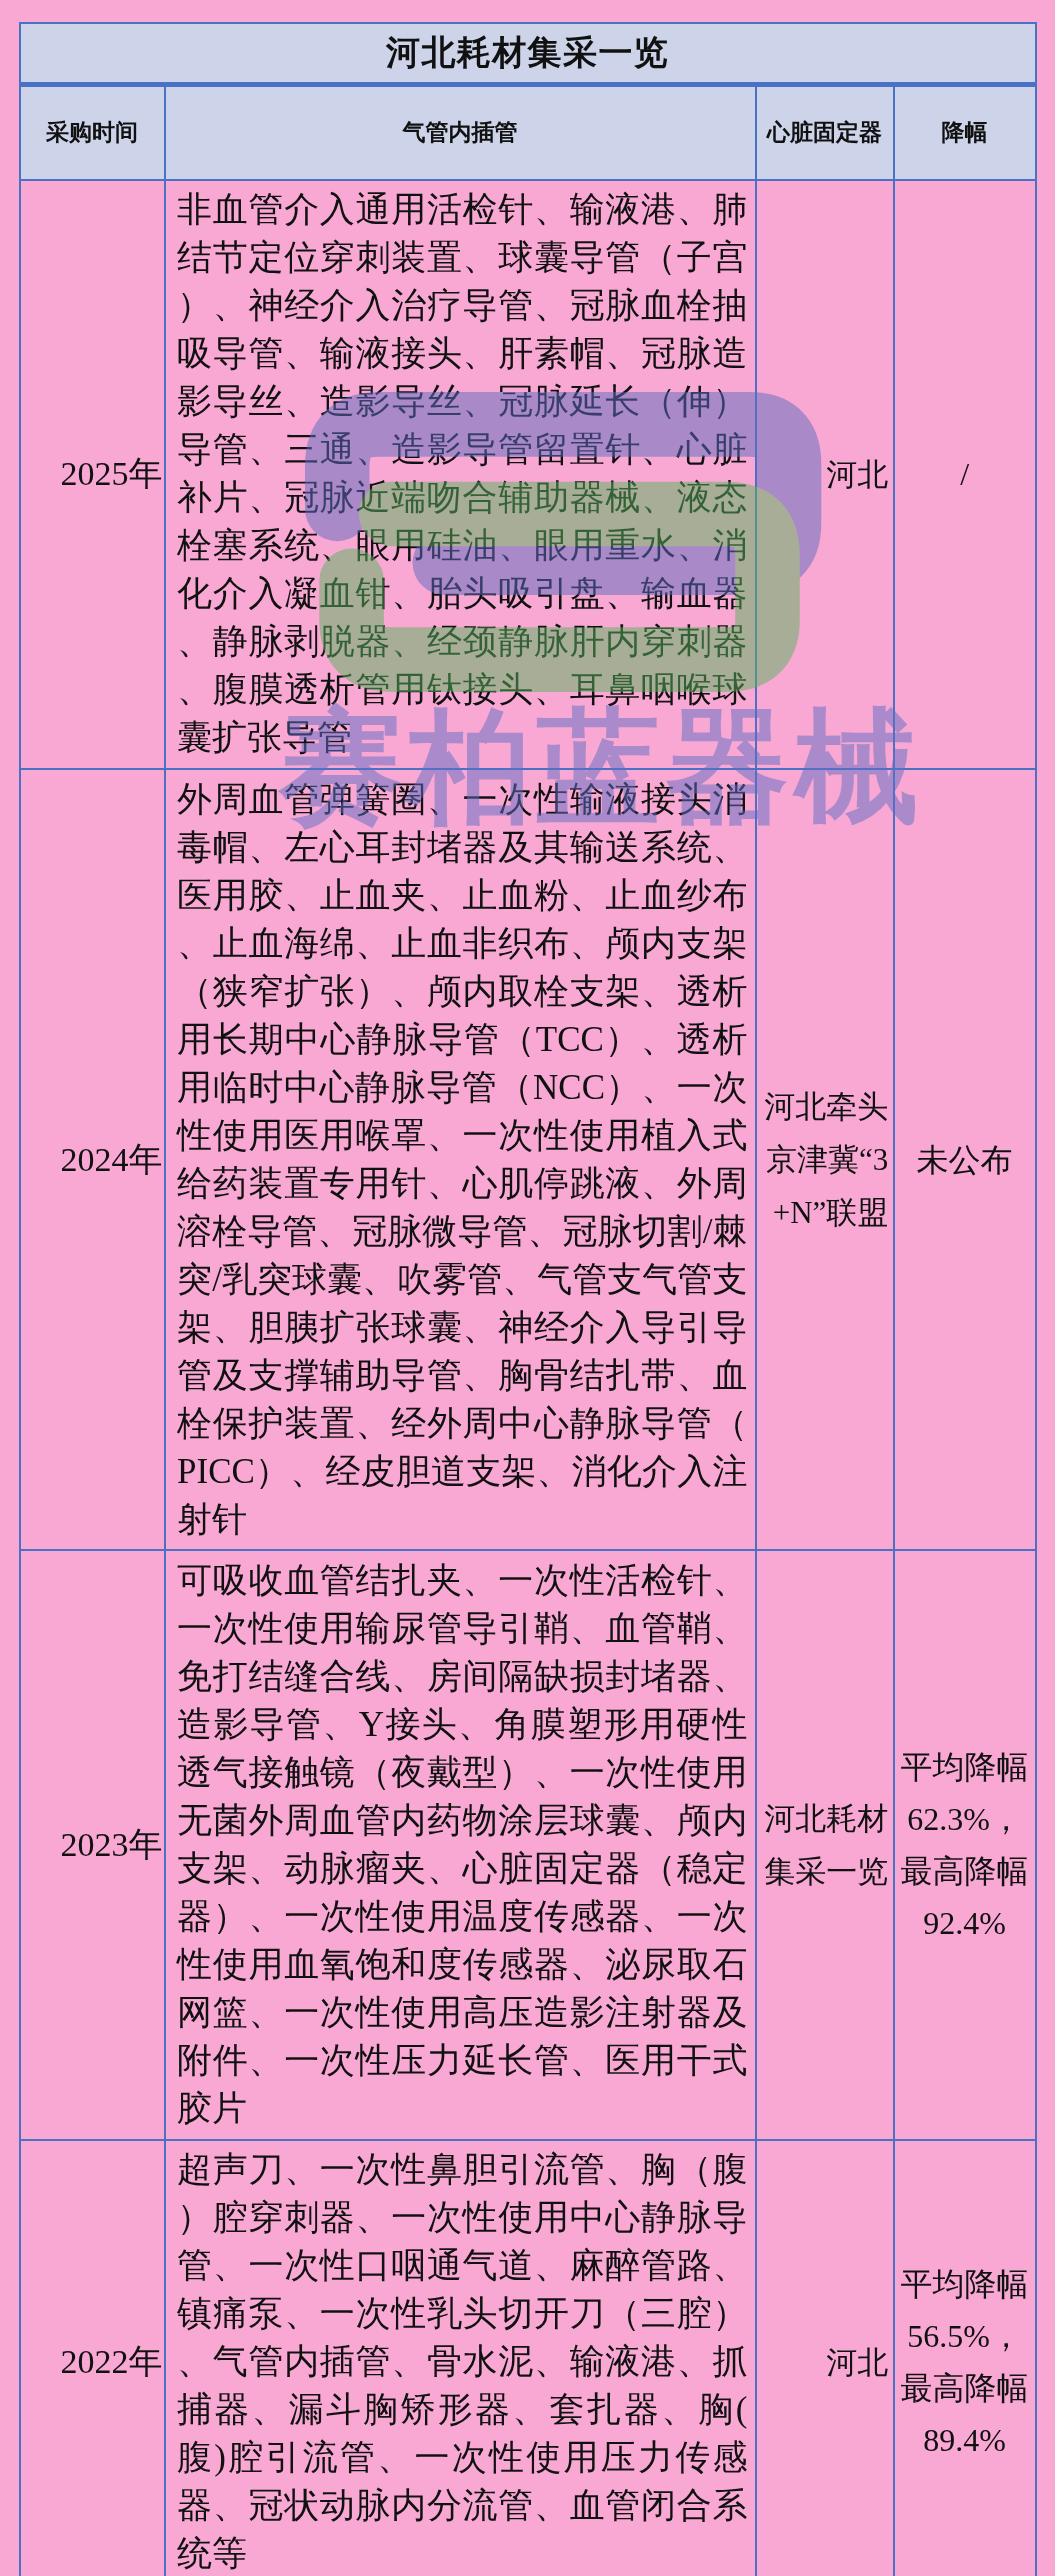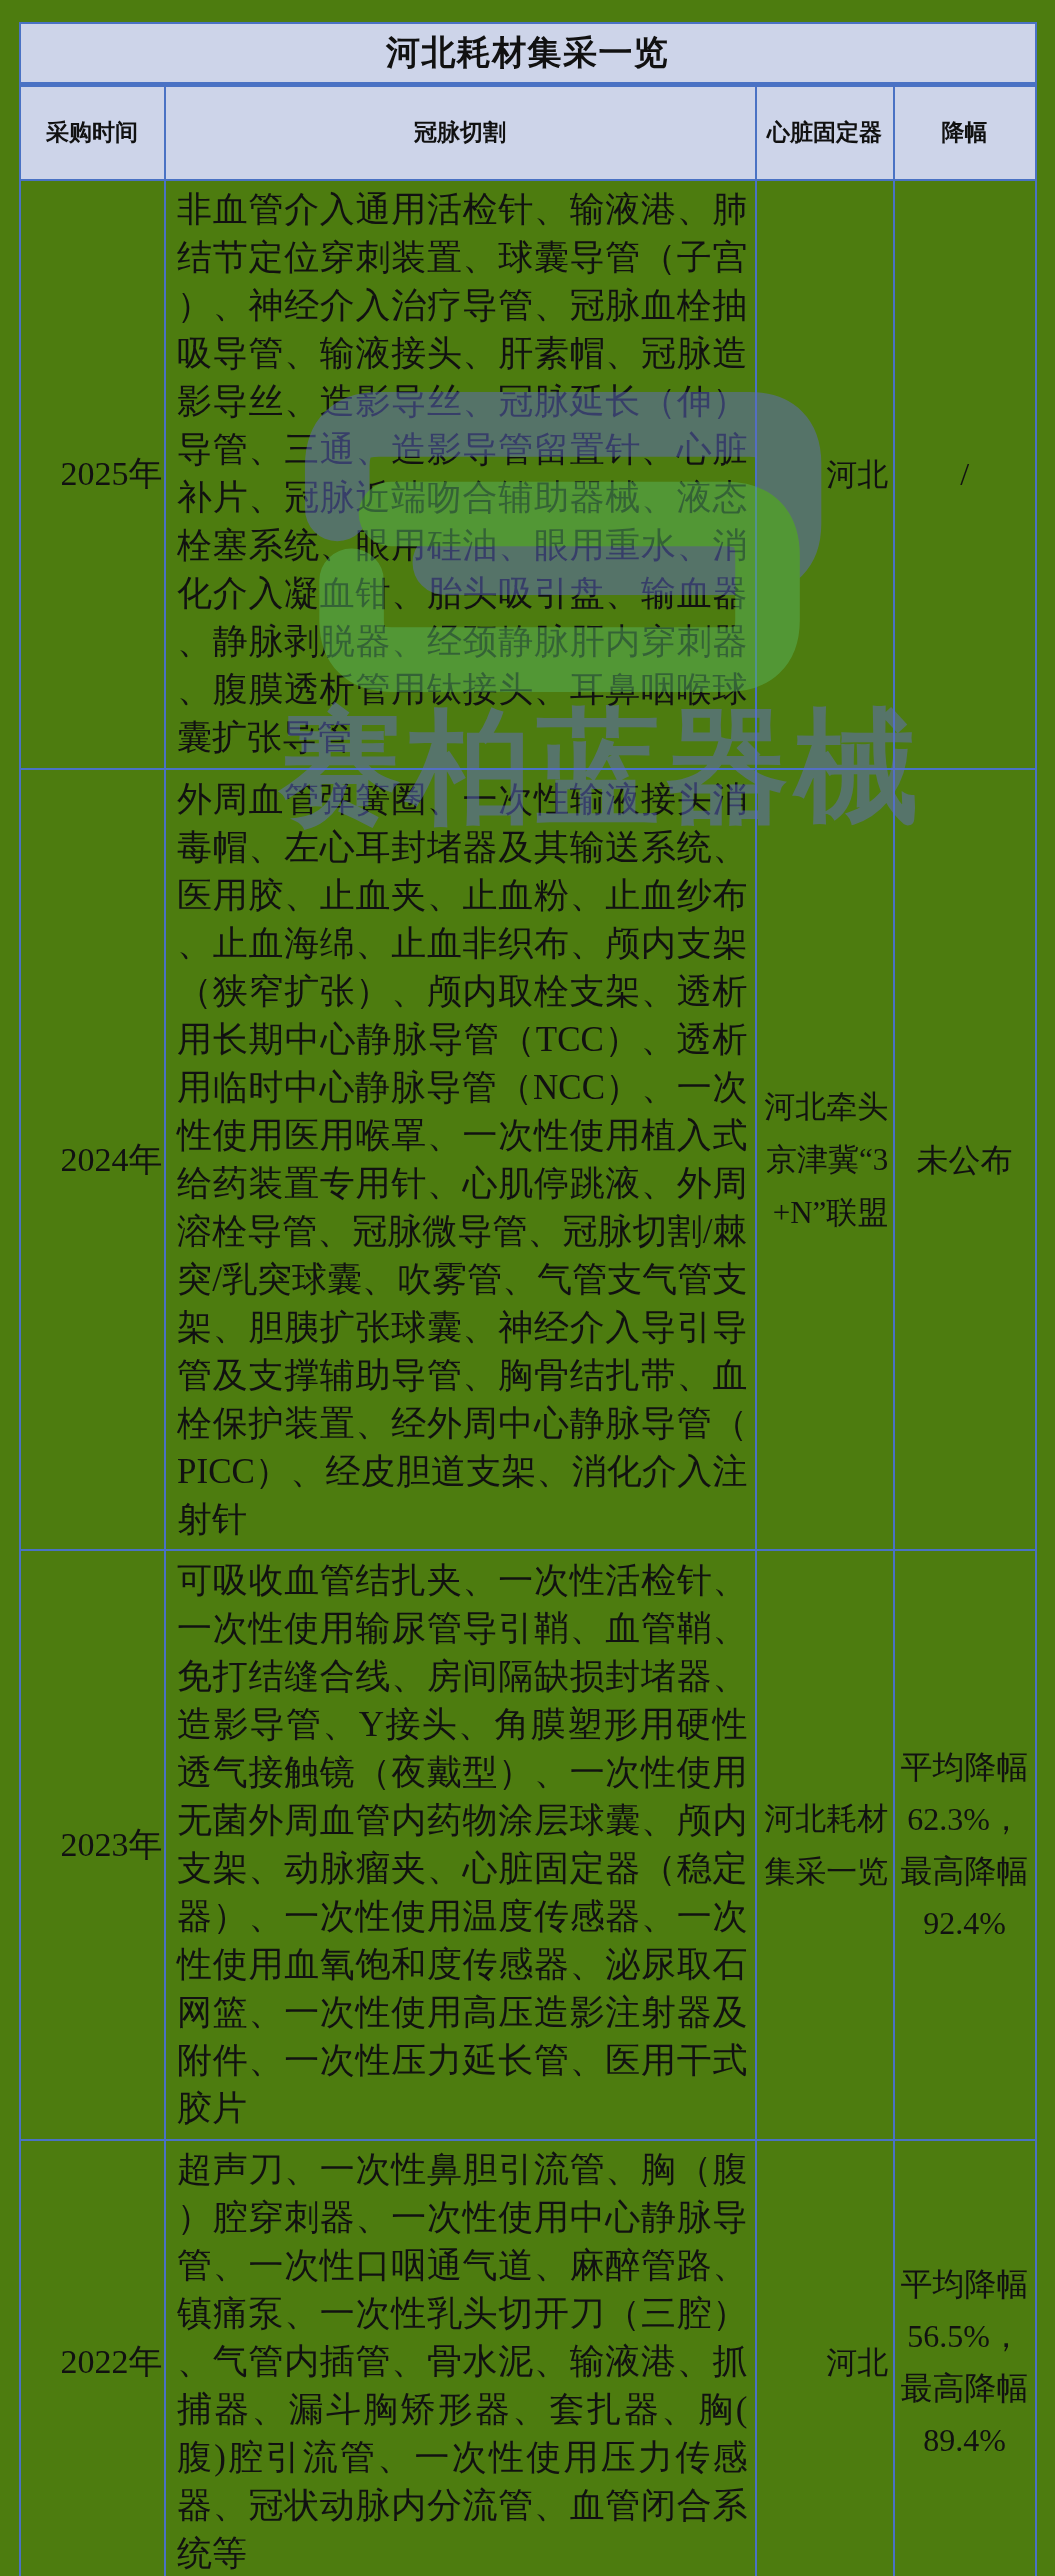--- a/index.html
+++ b/index.html
@@ -1,19 +1,19 @@
 <!DOCTYPE html>
 <html style="font-size:11.5px"><head>
 <meta charset="utf-8">
 <style>
   html,body{margin:0;padding:0;background:#ffffff;}
   #stage{
     position:relative;
     width:1056px;height:2576px;
-    background:#4d7c0f;
+    background:#f9a8d4;
     overflow:hidden;
     font-family:"Liberation Serif","DejaVu Serif",serif;
     color:#111111;
   }
   table.hb{
     position:absolute;left:18.6px;top:21.5px;
     width:1016px;
     border-collapse:collapse;
     table-layout:fixed;
   }
@@ -96,21 +96,21 @@
       <col style="width:591px">
       <col style="width:138px">
       <col style="width:142px">
     </colgroup>
     <tbody>
       <tr>
         <td class="title-cell" colspan="4">河北耗材集采一览</td>
       </tr>
       <tr>
         <td class="head">采购时间</td>
-        <td class="head">冠脉切割</td>
+        <td class="head">气管内插管</td>
         <td class="head">心脏固定器</td>
         <td class="head">降幅</td>
       </tr>
 
       <tr class="r2025">
         <td class="year">2025年</td>
         <td class="items">非血管介入通用活检针、输液港、肺结节定位穿刺装置、球囊导管（子宫）、神经介入治疗导管、冠脉血栓抽吸导管、输液接头、肝素帽、冠脉造影导丝、造影导丝、冠脉延长（伸）导管、三通、造影导管留置针、心脏补片、冠脉近端吻合辅助器械、液态栓塞系统、眼用硅油、眼用重水、消化介入凝血钳、胎头吸引盘、输血器、静脉剥脱器、经颈静脉肝内穿刺器、腹膜透析管用钛接头、耳鼻咽喉球囊扩张导管</td>
         <td class="region">河北</td>
         <td class="reduction">/</td>
       </tr>

